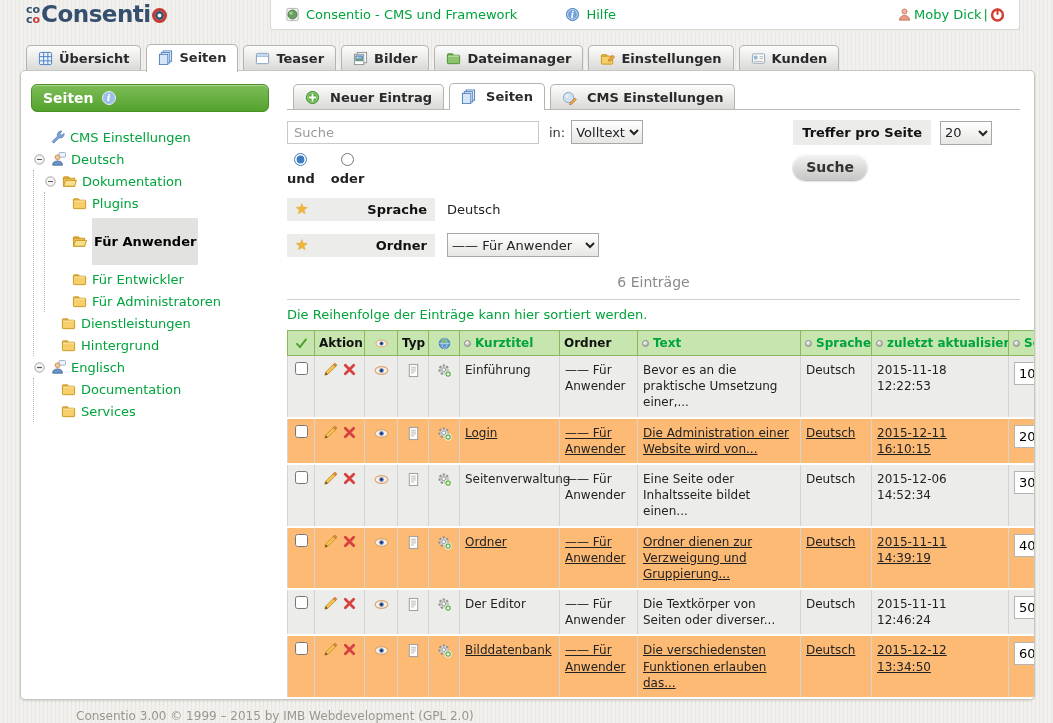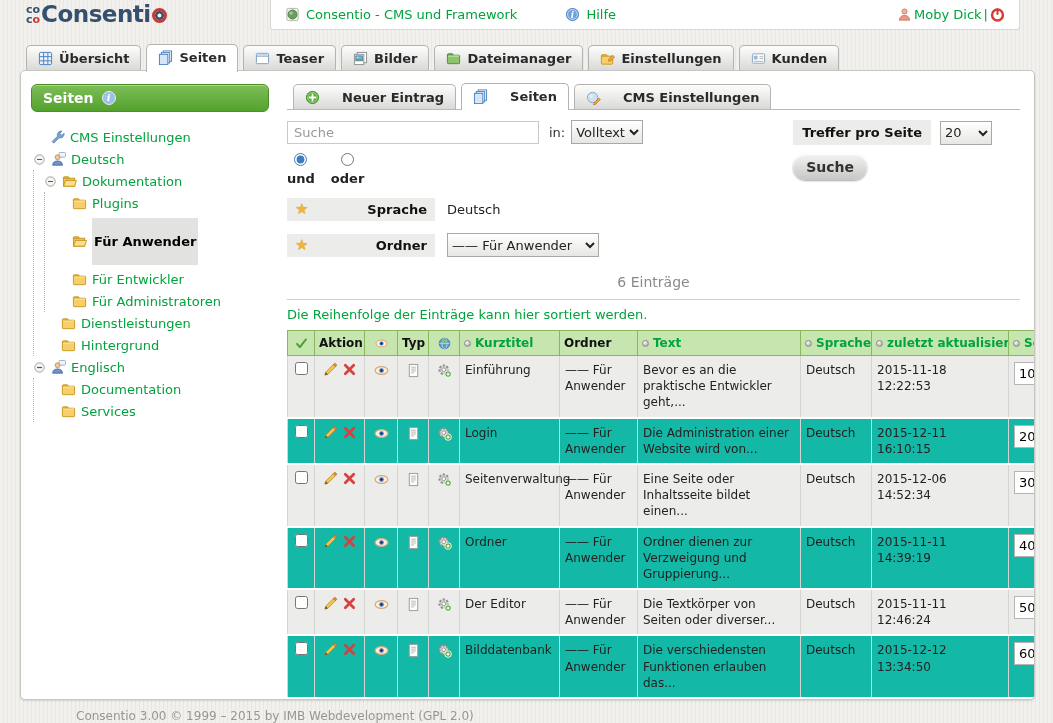--- a/index.html
+++ b/index.html
@@ -44,21 +44,21 @@
   .tree ul { list-style:none; margin:0; padding:0; }
   .children { border-left:1px dotted #b3b3b0; margin-left:7px; padding-left:10px !important; }
   .node { display:flex; align-items:center; gap:5px; padding:3.5px 0; color:#00a33c; cursor:pointer; white-space:nowrap; }
   .node.no-toggle { padding-left:17px; }
   .node .lbl { line-height:15px; }
   .node.selected .lbl { color:#000; font-weight:bold; background:#e2e2e0; padding:16px 2px; }
 
   
   .main { flex:1; padding:12px 14px 0 14px; min-width:0; overflow:hidden; }
   .subtabs { display:flex; gap:5px; align-items:flex-end; border-bottom:1px solid #b9b9b6; padding-left:6px; }
-  .subtab { display:flex; align-items:center; gap:22px; padding:5px 11px 4px; background:linear-gradient(#fdfdfd,#d9d9d7); border:1px solid #b3b3b0; border-bottom:none; border-radius:5px 5px 0 0; font-size:13px; font-weight:bold; color:#2a2a2a; cursor:pointer; }
+  .subtab { display:flex; align-items:center; gap:10px; padding:5px 11px 4px; background:linear-gradient(#fdfdfd,#d9d9d7); border:1px solid #b3b3b0; border-bottom:none; border-radius:5px 5px 0 0; font-size:13px; font-weight:bold; color:#2a2a2a; cursor:pointer; }
   .subtab.active { background:#fff; margin-bottom:-1px; padding-bottom:6px; }
 
   .search-area { display:flex; justify-content:space-between; margin-top:10px; }
   .search-input { width:252px; height:23px; border:1px solid #c9c9c6; padding:2px 6px; font-size:13px; color:#333; font-family:inherit; }
   .search-input::placeholder { color:#9a9a98; }
   .in-label { font-size:13px; color:#333; margin:0 6px 0 10px; }
   select { height:24px; font-size:13px; border:1px solid #a8a8a5; background:linear-gradient(#ffffff,#e6e6e4); font-family:inherit; color:#222; }
   .sel-in { width:72px; }
   .sel-pp { width:52px; }
   .sel-ordner { width:152px; }
@@ -84,21 +84,21 @@
   .notice { color:#00a33c; font-size:13px; margin:2px 0 8px; }
   .toolbar { background:#e9e9e7; padding:5px 7px; display:flex; align-items:center; gap:13px; }
 
   table.grid { width:100%; border-collapse:collapse; margin-top:7px; font-size:12px; border:1px solid #d4d4d2; table-layout:fixed; }
   th { background:#c7e6af; border:1px solid #8ab75e; padding:5px 4px; text-align:left; font-size:12px; color:#111; white-space:nowrap; overflow:hidden; }
   th.green { color:#00a33c; }
   th.ca { text-align:center; }
   .sort-dot { display:inline-block; width:7px; height:7px; border-radius:50%; background:radial-gradient(circle at 35% 30%, #fdfdfd, #98988f); border:1px solid #8f8f8d; vertical-align:middle; margin-right:4px; }
   td { border-left:1px solid #d4d4d2; border-right:1px solid #d4d4d2; border-bottom:2px solid #fff; padding:6px 5px; vertical-align:top; color:#222; line-height:1.35; }
   tr.odd td { background:#ececea; }
-  tr.even td { background:#14b8a6; }
+  tr.even td { background:#fdba74;text-decoration:underline; }
   td.ca { text-align:center; }
   .act-icons { display:flex; gap:4px; justify-content:center; }
   .sort-input { width:36px; height:23px; border:1px solid #b5b5b3; font-size:13px; padding:1px 4px; font-family:inherit; }
 
   .footer { color:#98978f; font-size:12px; padding:9px 0 0 76px; }
 </style>
 </head>
 <body>
 
 <svg class="defs" xmlns="http://www.w3.org/2000/svg">
@@ -553,21 +553,21 @@
                 <use href="#i-eye"></use>
               </svg></td>
           <td class="ca"><svg class="i">
                 <use href="#i-doc"></use>
               </svg></td>
           <td class="ca"><svg class="i">
                 <use href="#i-gear"></use>
               </svg></td>
           <td>Einführung</td>
           <td>—— Für Anwender</td>
-          <td>Bevor es an die praktische Entwickler geht,...</td>
+          <td>Bevor es an die praktische Umsetzung einer,...</td>
           <td>Deutsch</td>
           <td>2015-11-18 12:22:53</td>
           <td><input class="sort-input" type="text" value="10" style=""></td>
         </tr>
         <tr class="even">
           <td class="ca"><input type="checkbox" style=""></td>
           <td>
               <div class="act-icons">
                 <svg class="i">
                   <use href="#i-pencil"></use>

